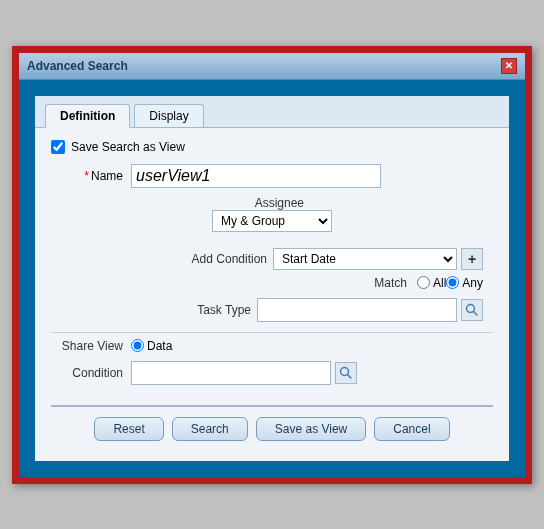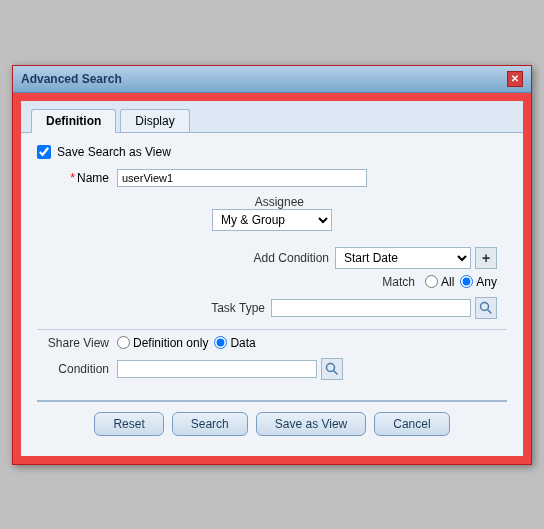--- a/index.html
+++ b/index.html
@@ -8,22 +8,22 @@
       font-size: 12px;
       background: #c0c0c0;
       display: flex;
       align-items: center;
       justify-content: center;
       width: 544px;
       height: 529px;
     }
     .dialog {
       width: 520px;
-      background: #ef4444;
-      border: 1px solid #b91c1c;
+      background: #0369a1;
+      border: 7px solid #b91c1c;
       box-shadow: 2px 2px 8px rgba(0,0,0,0.4);
     }
     .dialog-titlebar {
       background: linear-gradient(to bottom, #b8d0e8, #7aa8cf);
       padding: 5px 8px;
       display: flex;
       align-items: center;
       justify-content: space-between;
       border-bottom: 1px solid #5a88b0;
     }
@@ -39,21 +39,21 @@
       border: 1px solid #a02020;
       display: flex;
       align-items: center;
       justify-content: center;
       color: white;
       font-size: 10px;
       font-weight: bold;
       cursor: pointer;
     }
     .dialog-body {
-      padding: 8px;
+      padding: 16px;
     }
     
     .tabs {
       display: flex;
       align-items: flex-end;
       padding: 8px 10px 0 10px;
       background: #dce8f4;
       border-bottom: 1px solid #a0b8d0;
       gap: 4px;
     }
@@ -102,22 +102,23 @@
       padding-right: 8px;
       color: #333;
     }
     .required-marker {
       color: red;
       margin-right: 2px;
     }
     input[type="text"] {
       border: 1px solid #a0b8c8;
       padding: 2px 4px;
-      font-size: 11px;
+      font-size: 16px;
       background: white;
+      font-style: italic;
     }
     select {
       border: 1px solid #a0b8c8;
       padding: 2px 4px;
       font-size: 12px;
       background: white;
     }
     
     .add-condition-row {
       display: flex;
@@ -152,21 +153,20 @@
       margin-bottom: 8px;
       padding-right: 10px;
     }
     .match-label {
       margin-right: 10px;
       color: #333;
     }
     .radio-group {
       display: flex;
       align-items: center;
-      gap: 6px;
     }
     .radio-group label {
       display: flex;
       align-items: center;
       gap: 3px;
       cursor: pointer;
     }
     
     .task-type-row {
       display: flex;
@@ -291,21 +291,21 @@
           <option>My</option>
           <option>Group</option>
           <option>All</option>
         </select>
       </div>
 
       <div style="height:8px;"></div>
 
       <div class="add-condition-row">
         <span class="add-condition-label">Add Condition</span>
-        <select style="width: 136px;">
+        <select style="width: 184px;">
           <option>Start Date</option>
           <option>Due Date</option>
           <option>Priority</option>
           <option>Status</option>
         </select>
         <div class="plus-btn">+</div>
       </div>
 
       <div class="match-row">
         <span class="match-label">Match</span>
@@ -331,24 +331,20 @@
           </svg>
         </div>
       </div>
 
       <hr class="divider">
 
       <div class="share-view-row">
         <span class="share-view-label">Share View</span>
         <div class="radio-group">
           <label>
-            <input type="radio" name="shareview" value="Definition only" style="">
-            <span>Definition only</span>
-          </label>
-          <label>
             <input type="radio" name="shareview" value="Data" checked="" style="">
             <span>Data</span>
           </label>
         </div>
       </div>
 
       <div class="assignees-row">
         <div class="field-label">Condition</div>
         <input type="text" style="width: 200px;" value="">
         <div class="search-icon-btn" style="margin-left:4px;">

